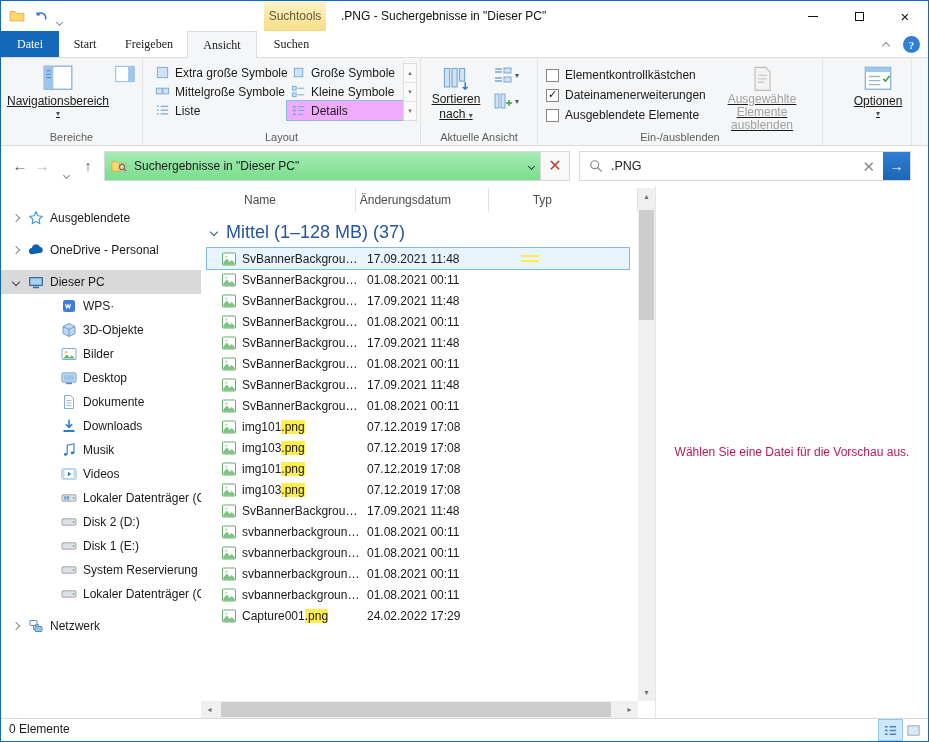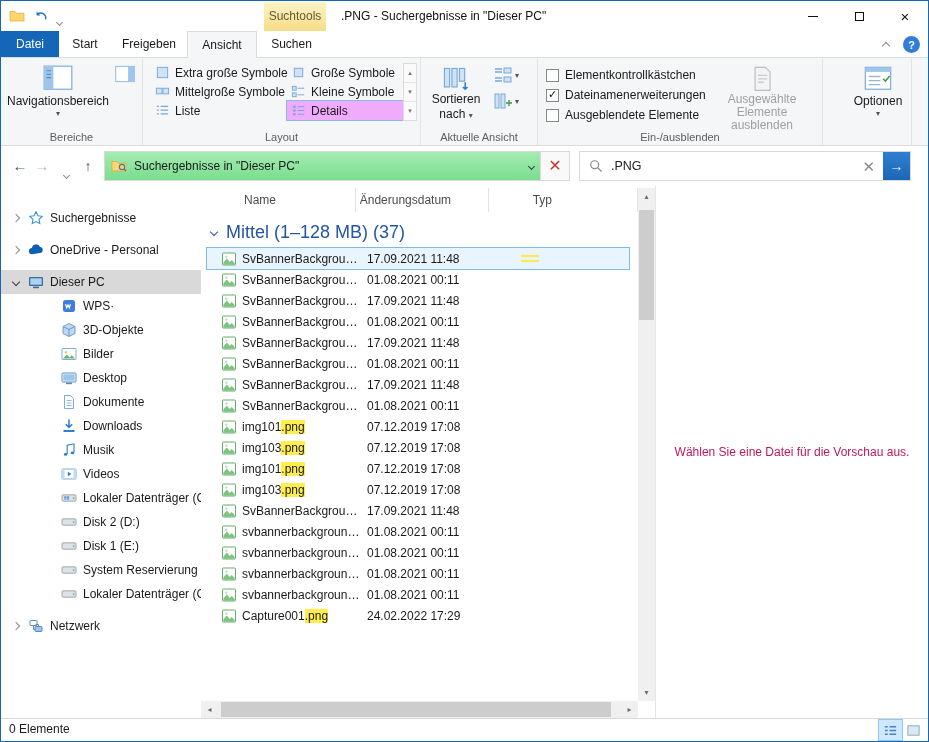--- a/index.html
+++ b/index.html
@@ -14,41 +14,41 @@
   .qat-drop { position:absolute; left:56px; top:13px; }
   .suchtools { position:absolute; left:263px; top:1px; width:62px; height:29px; background:linear-gradient(#fdf4c6,var(--contextual,#f6dd85)); color:#5f5a3a; text-align:center; line-height:29px; }
   .title-text { position:absolute; left:340px; top:0; height:30px; line-height:30px; color:#111; white-space:nowrap; }
   .win-controls { position:absolute; right:0; top:0; height:30px; display:flex; }
   .win-btn { width:46px; height:30px; display:flex; align-items:center; justify-content:center; }
   .min-glyph { width:10px; height:1px; background:#111; display:inline-block; }
   .max-glyph { width:9px; height:9px; border:1px solid #111; display:inline-block; }
   .close-glyph { font-size:15px; color:#111; line-height:1; }
 
   
-  .tabrow { position:absolute; top:30px; left:0; right:0; height:26px; background:#fff; display:flex; }
+  .tabrow { position:absolute; top:30px; left:0; right:0; height:26px; background:#fff; display:flex;font-family:Liberation Serif, serif; }
   .tab { height:26px; display:flex; align-items:center; justify-content:center; color:#1a1a1a; }
   .tab.file { width:58px; background:var(--accent,#1467b8); color:#fff; }
   .tab.t-start { width:52px; }
   .tab.t-share { width:76px; }
   .tab.t-view { width:70px; }
   .tab.t-search { width:69px; }
   .tab.active { background:#f5f6f7; border:1px solid #dcdcdc; border-bottom:none; position:relative; z-index:3; height:27px; }
   .ribbon-collapse { position:absolute; right:34px; top:8px; width:16px; height:14px; display:flex; align-items:center; justify-content:center; }
   .help-btn { position:absolute; right:8px; top:5px; width:17px; height:17px; border-radius:50%; background:#2f7fd9; color:#fff; font-weight:bold; font-size:11px; display:flex; align-items:center; justify-content:center; }
 
   
   .ribbon { position:absolute; top:56px; left:0; right:0; height:89px; background:#f5f6f7; border-top:1px solid #dcdcdc; border-bottom:1px solid #dcdcdc; z-index:2; }
   .rgroup { position:absolute; top:0; bottom:0; border-right:1px solid #e4e4e4; }
   .grp-panes { left:0; width:142px; }
   .grp-layout { left:142px; width:278px; }
   .grp-view { left:420px; width:117px; }
   .grp-showhide { left:537px; width:285px; }
   .grp-options { left:843px; width:68px; border-right:1px solid #e4e4e4; }
   .grp-label { position:absolute; bottom:2px; left:0; right:0; text-align:center; color:#5d5d5d; font-size:11px; }
-  .big-btn { position:absolute; display:flex; flex-direction:column; align-items:center; }
+  .big-btn { position:absolute; display:flex; flex-direction:column; align-items:center;text-decoration:underline; }
   .nav-btn { left:4px; top:4px; width:106px; height:68px; padding-top:3px; }
   .big-btn .bicon { width:30px; height:26px; }
   .big-btn .blabel { margin-top:3px; white-space:nowrap; font-size:12px; }
   .dd { font-size:8px; color:#555; line-height:1; margin-top:2px; }
   .small-btn { position:absolute; display:flex; align-items:center; gap:2px; }
   .preview-pane-btn { left:114px; top:7px; }
   .small-btn svg { width:20px; height:18px; }
   .layout-grid { position:absolute; left:8px; top:5px; display:grid; grid-template-columns:136px 116px; grid-auto-rows:19px; }
   .lopt { display:flex; align-items:center; gap:5px; padding:0 4px; white-space:nowrap; }
   .lopt svg { width:15px; height:15px; flex:0 0 15px; }
@@ -383,21 +383,21 @@
 
     <div class="sidebar">
       <div>
           <div class="sb-item lvl0 gap-after">
             <span class="sb-chev chev right"></span>
             <span class="sb-ic">
               <svg viewBox="0 0 16 16">
                 <path d="M8 1.8l1.9 3.9 4.3.6-3.1 3 .7 4.3L8 11.6l-3.8 2 .7-4.3-3.1-3 4.3-.6z" fill="none" stroke="#3a96dd" stroke-width="1.1"></path>
               </svg>
             </span>
-            <span class="sb-label">Suchergebnisse</span>
+            <span class="sb-label">Ausgeblendete</span>
           </div>
           <div class="sb-item lvl0 gap-after">
             <span class="sb-chev chev right"></span>
             <span class="sb-ic">
               <svg viewBox="0 0 16 16">
                 <path d="M4.2 12.2a3.1 3.1 0 01-.3-6.2 4.2 4.2 0 018.1-.9 2.9 2.9 0 01-.4 5.8z" fill="#0b5fb4"></path>
               </svg>
             </span>
             <span class="sb-label">OneDrive - Personal</span>
           </div>

